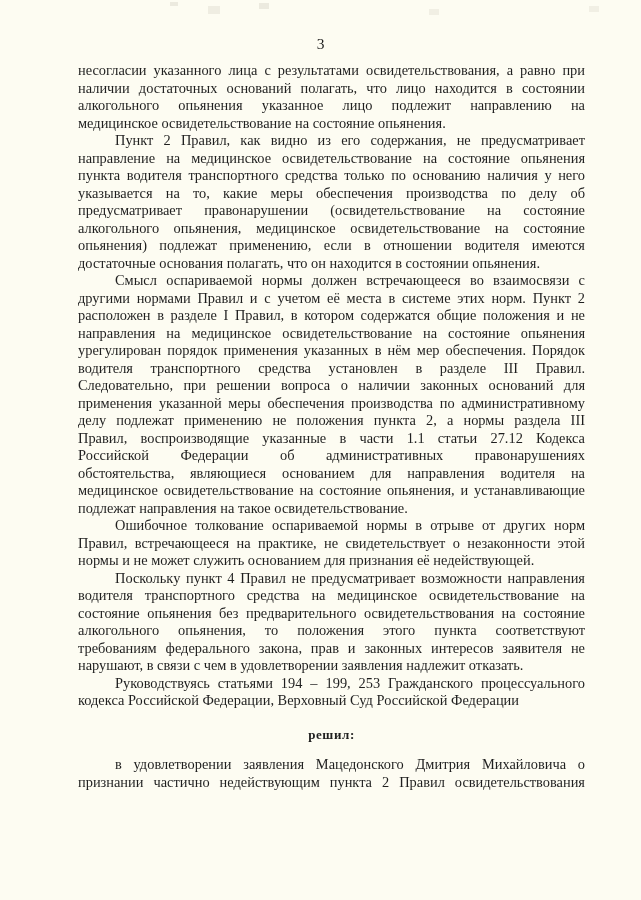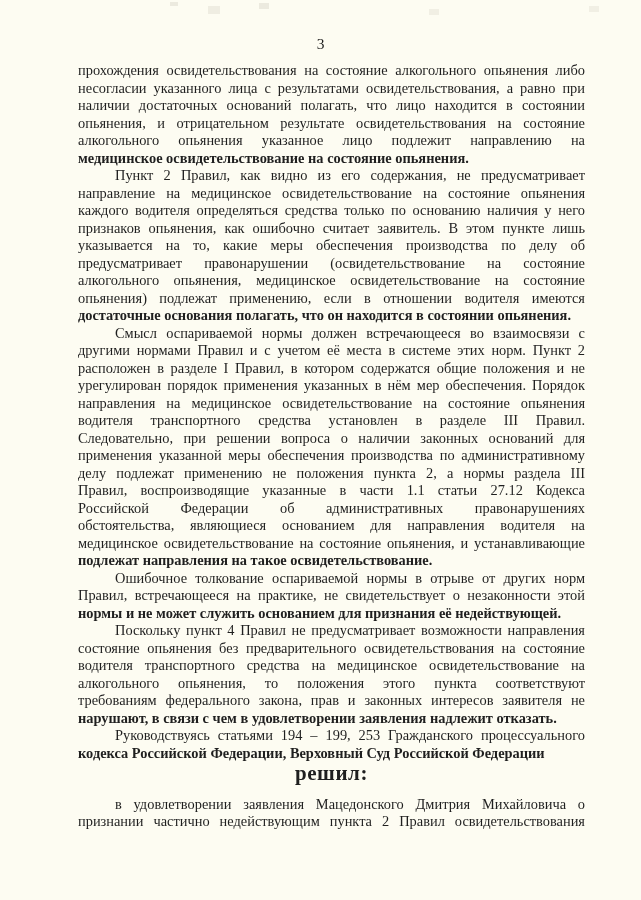--- a/index.html
+++ b/index.html
@@ -42,84 +42,81 @@
     font-size: 14.4px;
     line-height: 17.5px;
   }
   .para { margin: 0; }
   .line {
     text-align: justify;
     text-align-last: justify;
     height: 17.5px;
     overflow: visible;
   }
-  .line.last { text-align-last: left; font-weight: bold; }
+  .line.last { text-align-last: left; }
   .para.indent .line:first-child { text-indent: 37px; }
   .heading {
     text-align: center;
     font-weight: bold;
-    font-size: 21px;
+    font-size: 13px;
     letter-spacing: 0.6px;
-    margin-top: 3px;
+    margin-top: 16px;
     margin-bottom: 13px;
     line-height: 17.5px;
   }
 </style>
 </head>
 <body>
 
 <div class="scan-artifacts"></div>
 
 <div class="page-number">3</div>
 
 <div class="doc">
     <div class="para">
-      <div class="line">прохождения освидетельствования на состояние алкогольного опьянения либо</div>
       <div class="line">несогласии указанного лица с результатами освидетельствования, а равно при</div>
       <div class="line">наличии достаточных оснований полагать, что лицо находится в состоянии</div>
-      <div class="line">опьянения, и отрицательном результате освидетельствования на состояние</div>
       <div class="line">алкогольного опьянения указанное лицо подлежит направлению на</div>
       <div class="line last">медицинское освидетельствование на состояние опьянения.</div>
     </div>
     <div class="para indent">
       <div class="line">Пункт 2 Правил, как видно из его содержания, не предусматривает</div>
       <div class="line">направление на медицинское освидетельствование на состояние опьянения</div>
-      <div class="line">каждого водителя определяться средства только по основанию наличия у него</div>
-      <div class="line">признаков опьянения, как ошибочно считает заявитель. В этом пункте лишь</div>
+      <div class="line">пункта водителя транспортного средства только по основанию наличия у него</div>
       <div class="line">указывается на то, какие меры обеспечения производства по делу об</div>
       <div class="line">предусматривает правонарушении (освидетельствование на состояние</div>
       <div class="line">алкогольного опьянения, медицинское освидетельствование на состояние</div>
       <div class="line">опьянения) подлежат применению, если в отношении водителя имеются</div>
       <div class="line last">достаточные основания полагать, что он находится в состоянии опьянения.</div>
     </div>
     <div class="para indent">
       <div class="line">Смысл оспариваемой нормы должен встречающееся во взаимосвязи с</div>
       <div class="line">другими нормами Правил и с учетом её места в системе этих норм. Пункт 2</div>
       <div class="line">расположен в разделе I Правил, в котором содержатся общие положения и не</div>
+      <div class="line">направления на медицинское освидетельствование на состояние опьянения</div>
       <div class="line">урегулирован порядок применения указанных в нём мер обеспечения. Порядок</div>
-      <div class="line">направления на медицинское освидетельствование на состояние опьянения</div>
       <div class="line">водителя транспортного средства установлен в разделе III Правил.</div>
       <div class="line">Следовательно, при решении вопроса о наличии законных оснований для</div>
       <div class="line">применения указанной меры обеспечения производства по административному</div>
       <div class="line">делу подлежат применению не положения пункта 2, а нормы раздела III</div>
       <div class="line">Правил, воспроизводящие указанные в части 1.1 статьи 27.12 Кодекса</div>
       <div class="line">Российской Федерации об административных правонарушениях</div>
       <div class="line">обстоятельства, являющиеся основанием для направления водителя на</div>
       <div class="line">медицинское освидетельствование на состояние опьянения, и устанавливающие</div>
       <div class="line last">подлежат направления на такое освидетельствование.</div>
     </div>
     <div class="para indent">
       <div class="line">Ошибочное толкование оспариваемой нормы в отрыве от других норм</div>
       <div class="line">Правил, встречающееся на практике, не свидетельствует о незаконности этой</div>
       <div class="line last">нормы и не может служить основанием для признания её недействующей.</div>
     </div>
     <div class="para indent">
       <div class="line">Поскольку пункт 4 Правил не предусматривает возможности направления</div>
+      <div class="line">водителя транспортного средства на медицинское освидетельствование на</div>
       <div class="line">состояние опьянения без предварительного освидетельствования на состояние</div>
-      <div class="line">водителя транспортного средства на медицинское освидетельствование на</div>
       <div class="line">алкогольного опьянения, то положения этого пункта соответствуют</div>
       <div class="line">требованиям федерального закона, прав и законных интересов заявителя не</div>
       <div class="line last">нарушают, в связи с чем в удовлетворении заявления надлежит отказать.</div>
     </div>
     <div class="para indent">
       <div class="line">Руководствуясь статьями 194 – 199, 253 Гражданского процессуального</div>
       <div class="line last">кодекса Российской Федерации, Верховный Суд Российской Федерации</div>
     </div>
     <div class="heading">решил:</div>
     <div class="para indent">

